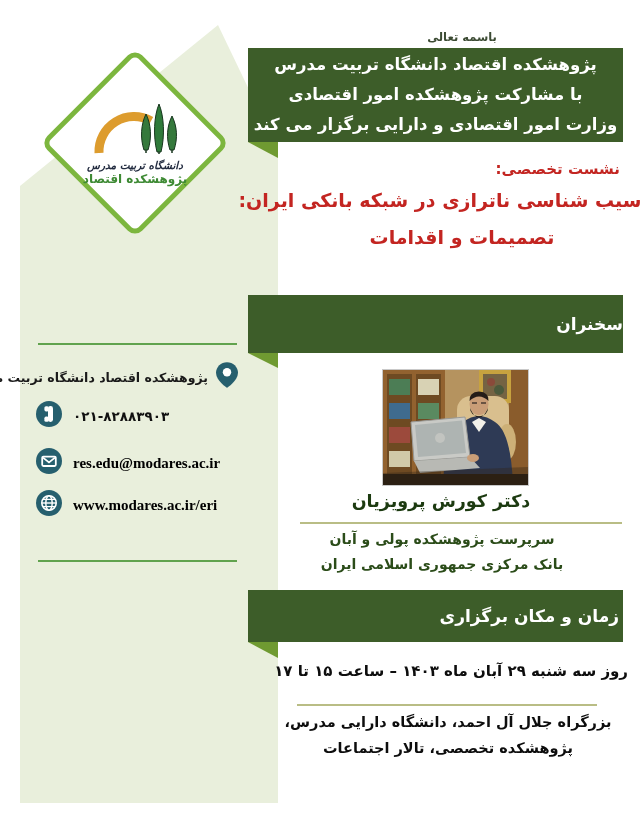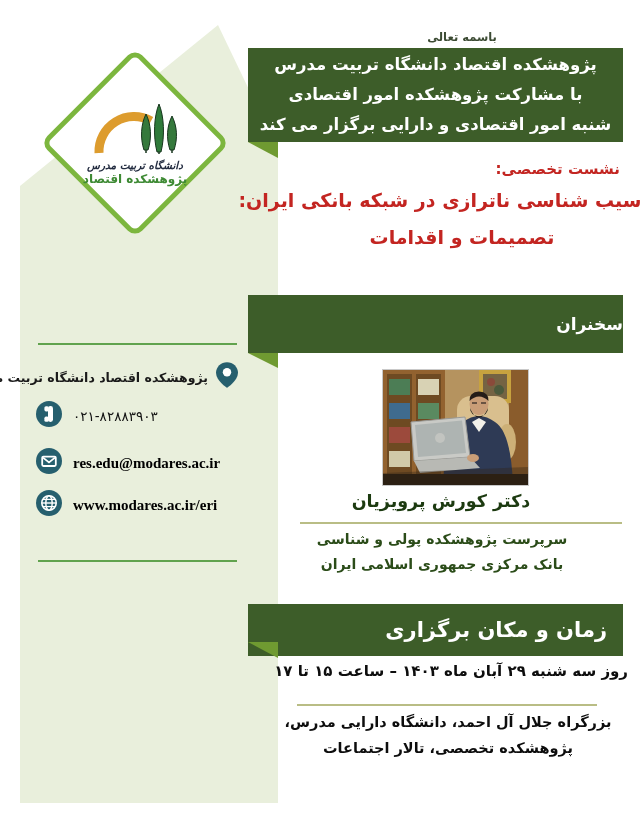--- a/index.html
+++ b/index.html
@@ -26,21 +26,21 @@
   }
   .logo-uni{font-family:"DejaVu Serif",serif;font-style:italic;font-weight:bold;
     font-size:10.5px;color:#232c40;white-space:nowrap;}
   .logo-inst{font-size:12px;font-weight:bold;color:#3e8a34;white-space:nowrap;}
   
   .gbar{position:absolute;left:248px;width:375px;background:#3d5d29;color:#ffffff;
     font-weight:bold;text-align:right;box-sizing:border-box;}
   .bar-header{top:48px;height:94px;display:flex;flex-direction:column;justify-content:center;
     text-align:center;font-size:16.5px;line-height:30px;}
   .bar-speaker{top:295px;height:58px;font-size:17px;line-height:58px;}
-  .bar-when{top:590px;height:52px;font-size:21px;line-height:52px;padding-right:16px;margin-top:14px;}
+  .bar-when{top:590px;height:52px;font-size:17px;line-height:52px;padding-right:4px;}
   .fold{position:absolute;width:30px;background:#6f9a31;
     clip-path:polygon(0 0,100% 0,100% 100%);}
   .fold-1{left:248px;top:142px;height:16px;}
   .fold-2{left:248px;top:353px;height:15px;}
   .fold-3{left:248px;top:642px;height:16px;}
   
   .bismillah{position:absolute;left:400px;top:30px;width:124px;text-align:center;
     font-size:11.5px;font-weight:bold;color:#3c4b33;white-space:nowrap;}
   .kicker{position:absolute;left:400px;top:160px;width:220px;text-align:right;
     font-size:15px;font-weight:bold;color:#c32521;direction:rtl;white-space:nowrap;}
@@ -52,21 +52,21 @@
   .side-line{position:absolute;height:2px;background:#61a34e;}
   .side-line-top{left:38px;top:343px;width:199px;}
   .side-line-bottom{left:38px;top:560px;width:199px;}
   .c-row{position:absolute;display:flex;align-items:center;}
   .c-row-address{left:30px;top:362px;width:208px;direction:rtl;gap:8px;}
   .c-address-text{font-size:12.5px;font-weight:bold;color:#1a1a1a;direction:rtl;white-space:nowrap;}
   .c-row-ltr{left:36px;gap:11px;direction:ltr;}
   .c-row-phone{top:401px;}
   .c-row-email{top:448px;}
   .c-row-web{top:490px;}
-  .c-phone-text{font-size:13.5px;font-weight:normal;color:#111111;direction:ltr;}
+  .c-phone-text{font-size:13.5px;font-weight:bold;color:#111111;direction:ltr;}
   .c-latin{font-family:"Liberation Serif",serif;font-size:15px;font-weight:bold;color:#000000;}
   
   .photo{position:absolute;left:383px;top:370px;width:145px;height:115px;
     outline:1px solid #c9c9c9;}
   .speaker-name{position:absolute;left:276px;top:491px;width:330px;text-align:center;
     font-size:17.5px;font-weight:bold;color:#1c3a10;direction:rtl;white-space:nowrap;}
   .olive-line{position:absolute;height:2px;background:#b9bd85;}
   .olive-1{left:300px;top:522px;width:322px;}
   .olive-2{left:297px;top:704px;width:300px;}
   .affil{position:absolute;left:277px;width:330px;text-align:center;
@@ -105,21 +105,21 @@
       <span class="logo-uni">دانشگاه تربیت مدرس</span>
       <span class="logo-inst">پژوهشکده اقتصاد</span>
     </div>
   </div>
 
   <div class="bismillah">باسمه تعالی</div>
 
   <div class="gbar bar-header">
     <div dir="rtl">پژوهشکده اقتصاد دانشگاه تربیت مدرس</div>
     <div dir="rtl">با مشارکت پژوهشکده امور اقتصادی</div>
-    <div dir="rtl">شنبه امور اقتصادی و دارایی برگزار می کند</div>
+    <div dir="rtl">وزارت امور اقتصادی و دارایی برگزار می کند</div>
   </div>
   <div class="fold fold-1"></div>
 
   <div class="kicker">نشست تخصصی:</div>
   <div class="title-1">آسیب شناسی ناترازی در شبکه بانکی ایران:</div>
   <div class="title-2">تصمیمات و اقدامات</div>
 
   <div class="gbar bar-speaker" dir="rtl">سخنران</div>
   <div class="fold fold-2"></div>
 
@@ -208,21 +208,21 @@
       <circle cx="57" cy="68" r="5" fill="#c2c4c0"></circle>
       <path d="M31,91 L87,87 L97,98 L37,103 Z" fill="#b8b9b4"></path>
       <ellipse cx="90" cy="88" rx="6" ry="4" fill="#c99d77"></ellipse>
       <path d="M0,103 L145,97 L145,115 L0,115 Z" fill="#30231663"></path>
       <rect x="0" y="104" width="145" height="11" fill="#2c2013"></rect>
     </svg>
   </div>
 
   <div class="speaker-name">دکتر کورش پرویزیان</div>
   <div class="olive-line olive-1"></div>
-  <div class="affil affil-1">سرپرست پژوهشکده پولی و شناسی</div>
+  <div class="affil affil-1">سرپرست پژوهشکده پولی و آبان</div>
   <div class="affil affil-2">بانک مرکزی جمهوری اسلامی ایران</div>
 
   <div class="gbar bar-when" dir="rtl">زمان و مکان برگزاری</div>
   <div class="fold fold-3"></div>
 
   <div class="evt-date">روز سه شنبه ۲۹ آبان ماه ۱۴۰۳ – ساعت ۱۵ تا ۱۷</div>
   <div class="olive-line olive-2"></div>
   <div class="evt-loc evt-loc-1">بزرگراه جلال آل احمد، دانشگاه دارایی مدرس،</div>
   <div class="evt-loc evt-loc-2">پژوهشکده تخصصی، تالار اجتماعات</div>
 

